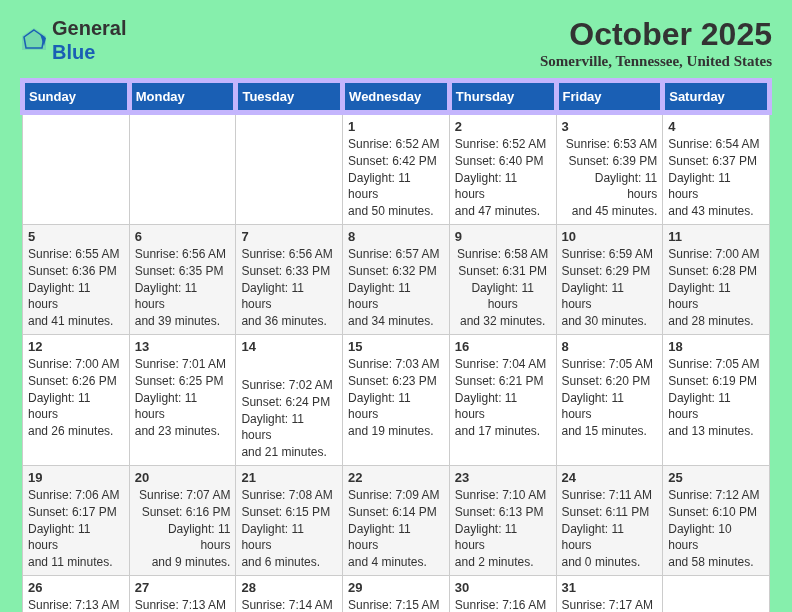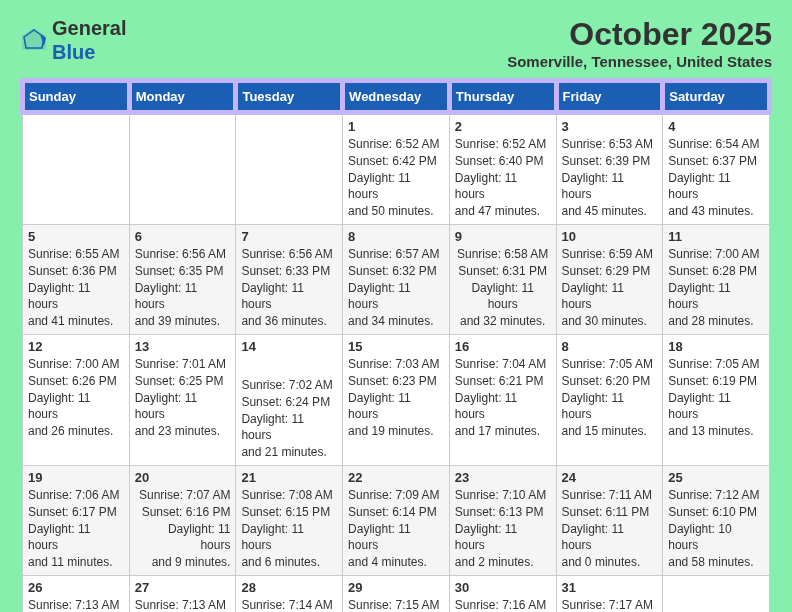--- a/index.html
+++ b/index.html
@@ -41,20 +41,21 @@
     }
     .month-title {
       font-size: 32px;
       font-weight: bold;
       color: #333;
     }
     .location-title {
       font-size: 15px;
       color: #333;
       font-weight: bold;
+      font-family: Liberation Serif, serif;
     }
     .calendar-table {
       width: 100%;
       border-collapse: collapse;
       border: 1px solid #ccc;
     }
     .calendar-table th {
       background: #1a5fb4;
       color: #fff;
       padding: 6px 4px;
@@ -140,21 +141,21 @@
           </td>
           <td>
             <span class="day-number">2</span>
             <div class="day-info" style="white-space: pre-line;">Sunrise: 6:52 AM
 Sunset: 6:40 PM
 Daylight: 11 hours
 and 47 minutes.</div>
           </td>
           <td>
             <span class="day-number">3</span>
-            <div class="day-info" style="white-space: pre-line;">Sunrise: 6:53 AM
+            <div class="day-info" style="white-space: pre-line; text-align: right;">Sunrise: 6:53 AM
 Sunset: 6:39 PM
 Daylight: 11 hours
 and 45 minutes.</div>
           </td>
           <td>
             <span class="day-number">4</span>
             <div class="day-info" style="white-space: pre-line;">Sunrise: 6:54 AM
 Sunset: 6:37 PM
 Daylight: 11 hours
 and 43 minutes.</div>

